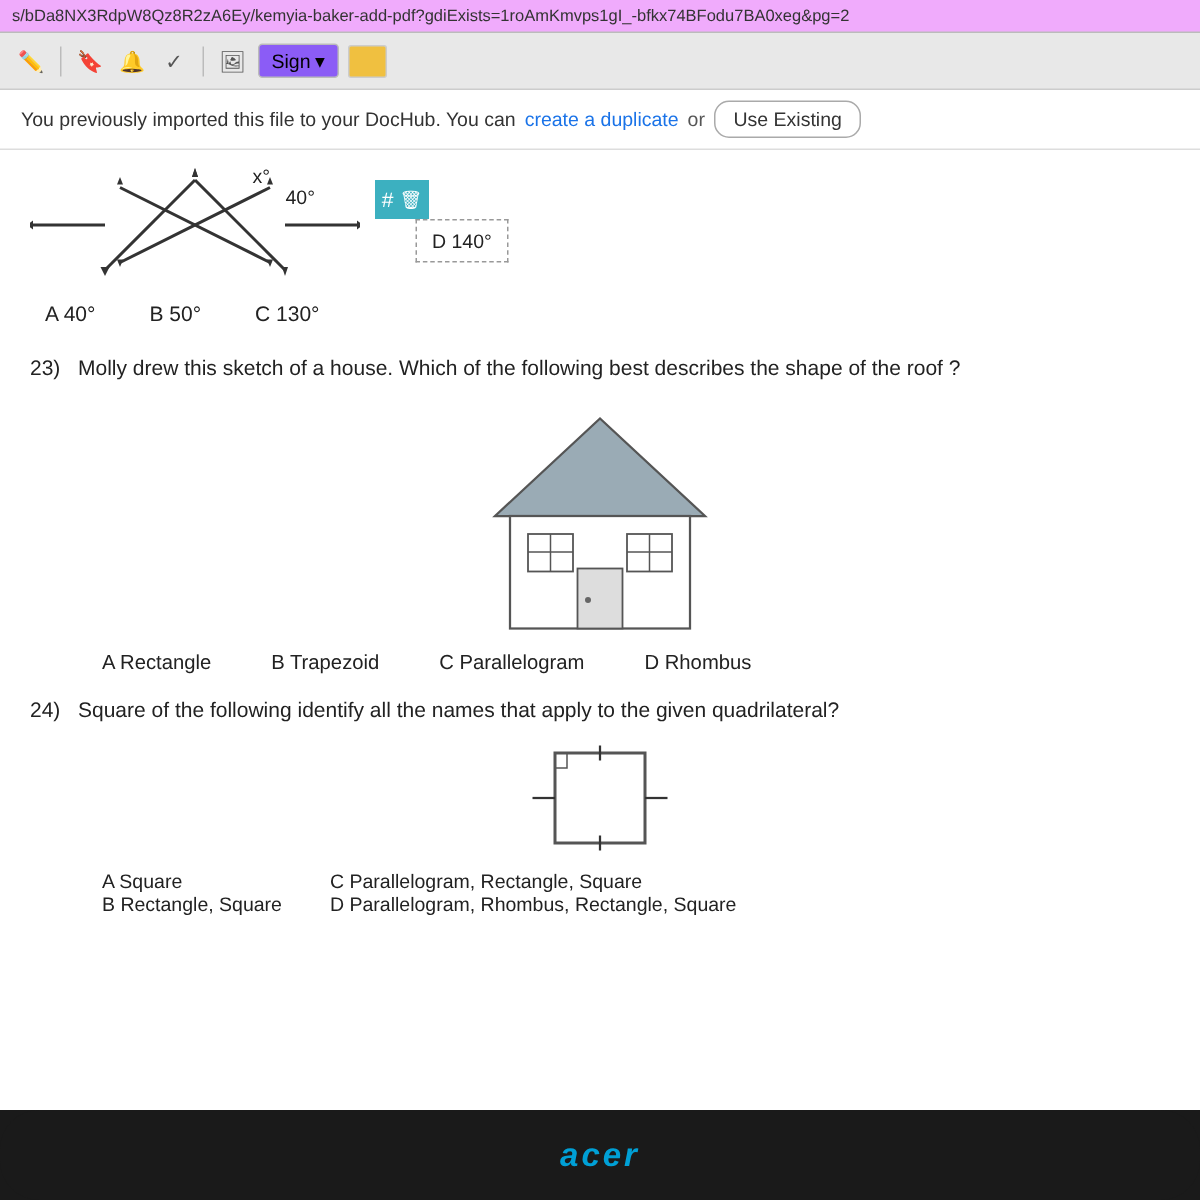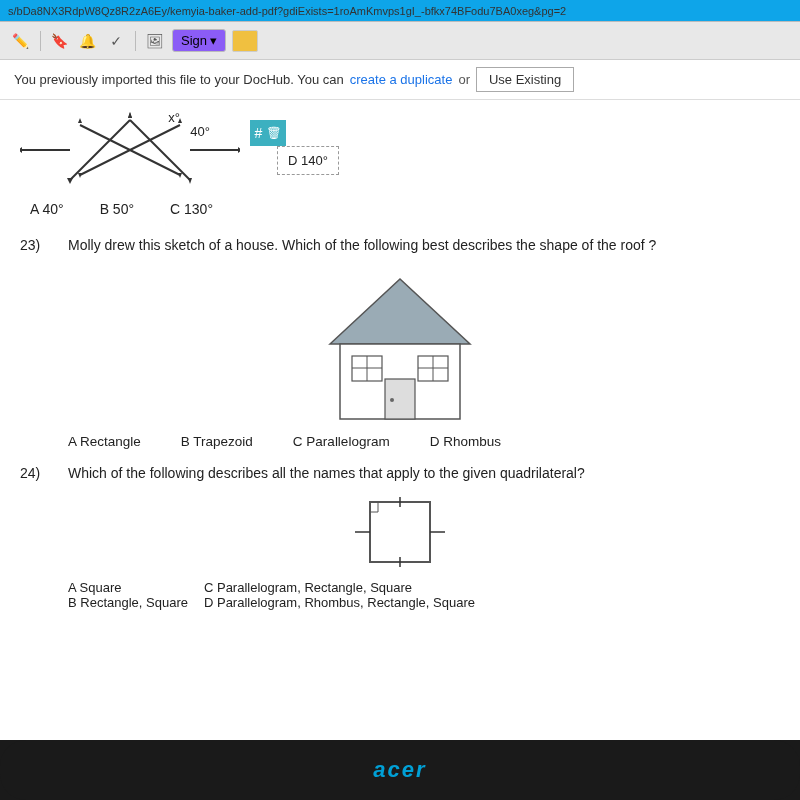--- a/index.html
+++ b/index.html
@@ -7,21 +7,21 @@
       width: 800px;
       height: 800px;
       background: #1a1a1a;
       font-family: Arial, sans-serif;
       overflow: hidden;
       position: relative;
     }
 
     
     .browser-bar {
-      background: #0ea5e9;
+      background: #f0abfc;
       height: 22px;
       display: flex;
       align-items: center;
       padding: 0 8px;
       font-size: 11px;
       color: #333;
       border-bottom: 1px solid #bbb;
     }
 
     
@@ -85,21 +85,21 @@
       color: #1a73e8;
       text-decoration: none;
       cursor: pointer;
     }
     .notification-bar .or-text {
       color: #555;
     }
     .use-existing-btn {
       border: 1px solid #aaa;
       background: white;
-      border-radius: 0;
+      border-radius: 10px;
       padding: 4px 12px;
       font-size: 13px;
       cursor: pointer;
       color: #333;
     }
 
     
     .main-content {
       background: white;
       width: 100%;
@@ -137,21 +137,20 @@
       color: white;
       font-size: 12px;
     }
 
     
     .question-block {
       margin-bottom: 14px;
     }
     .question-text {
       display: flex;
-      gap: 16px;
       margin-bottom: 8px;
       line-height: 1.5;
     }
     .q-num {
       min-width: 32px;
       font-size: 14px;
     }
     .q-body {
       font-size: 14px;
       line-height: 1.5;
@@ -330,40 +329,40 @@
       <span>B  Trapezoid</span>
       <span>C  Parallelogram</span>
       <span>D  Rhombus</span>
     </div>
   </div>
 
   <div class="question-block">
     <div class="question-text">
       <span class="q-num">24)</span>
       <span class="q-body">
-        <span>Which of the following describes</span>
+        <span>Square of the following identify</span>
         <span class="underline-text">all</span>
         <span>the names that apply to the given quadrilateral?</span>
       </span>
     </div>
 
     <div class="q24-figure">
       <svg width="100" height="80" viewBox="0 0 100 80">
         <rect x="20" y="10" width="60" height="60" fill="white" stroke="#555" stroke-width="2"></rect>
 
         <line x1="50" y1="5" x2="50" y2="15" stroke="#333" stroke-width="1.5"></line>
         <line x1="50" y1="65" x2="50" y2="75" stroke="#333" stroke-width="1.5"></line>
         <line x1="5" y1="40" x2="20" y2="40" stroke="#333" stroke-width="1.5"></line>
         <line x1="80" y1="40" x2="95" y2="40" stroke="#333" stroke-width="1.5"></line>
 
         <polyline points="20,20 28,20 28,10" fill="none" stroke="#555" stroke-width="1"></polyline>
       </svg>
     </div>
 
-    <div style="display:flex; gap:16px; margin-left:48px; font-size:13px;">
+    <div style="display:flex; gap:32px; margin-left:48px; font-size:13px;">
       <div>
         <div>A  Square</div>
         <div>B  Rectangle, Square</div>
       </div>
       <div>
         <div>C  Parallelogram, Rectangle, Square</div>
         <div>D  Parallelogram, Rhombus, Rectangle, Square</div>
       </div>
     </div>
   </div>

